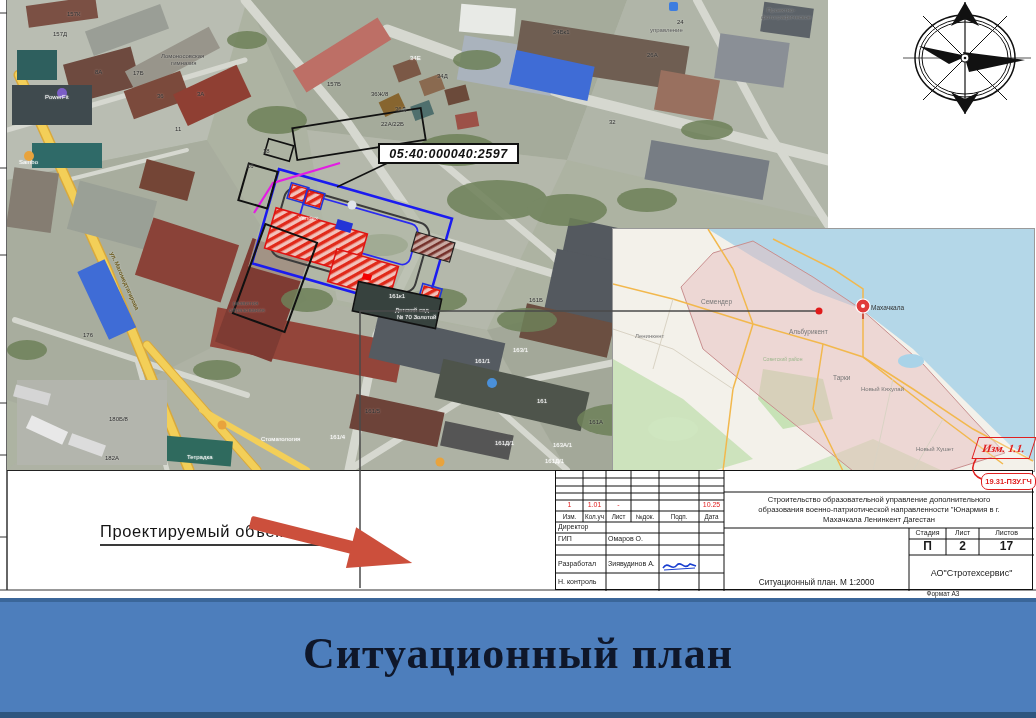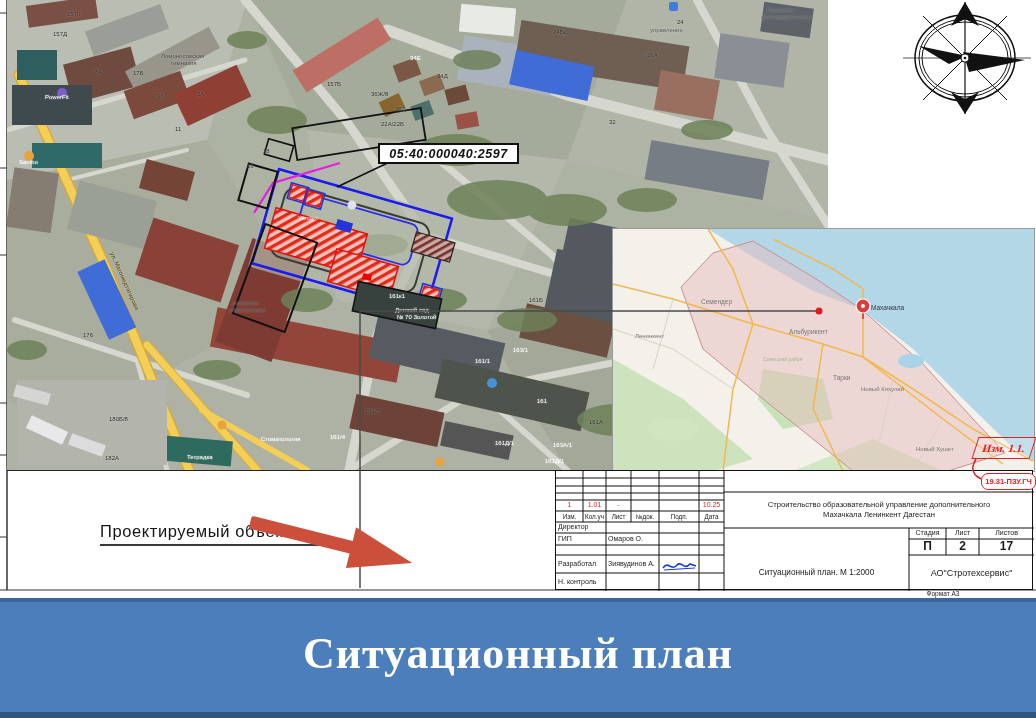--- a/index.html
+++ b/index.html
@@ -38,21 +38,21 @@
              background:rgba(255,255,255,.2);}
   #doc-stamp{left:981px;top:473px;width:53px;height:15px;border:1.5px solid #e02020;border-radius:7px;
              z-index:6;display:flex;align-items:center;justify-content:center;
              font-weight:bold;font-size:7.5px;color:#e02020;background:#fff;}
   #format-note{left:903px;top:590px;width:80px;text-align:center;font-size:6.5px;color:#222;z-index:3;}
   
   #banner{left:0;top:598px;width:1036px;height:120px;background:#4d7ebc;border-top:4px solid #3a6699;
           box-sizing:border-box;z-index:4;}
   #banner .strip{position:absolute;bottom:0;left:0;width:100%;height:6px;background:#2e567f;}
   #banner h1{margin:0;padding-top:26px;text-align:center;font-family:"Liberation Serif",serif;
-             font-weight:bold;font-size:44px;color:#ffffff;letter-spacing:1px;}
+             font-weight:bold;font-size:44px;color:#0f172a;letter-spacing:1px;}
   .lay{pointer-events:none;}
 </style>
 </head>
 <body>
 
 <svg class="abs lay" style="left:0;top:0;z-index:0" width="1036" height="718">
   <line x1="7" y1="0" x2="7" y2="590" stroke="#333" stroke-width="1.5"></line>
   <line x1="0" y1="590" x2="1036" y2="590" stroke="#333" stroke-width="1.2"></line>
   <g stroke="#333" stroke-width="1">
     <line x1="0" y1="13" x2="7" y2="13"></line>
@@ -362,24 +362,25 @@
   <div class="cell left" style="left:50px;top:84px;width:53px;height:18px;white-space:normal;text-align:left">Зиявудинов А.</div>
   <div class="cell left" style="left:0;top:102px;width:50px;height:18px">Н. контроль</div>
 
   <svg class="abs" style="left:106px;top:88px" width="36" height="14">
     <path d="M1,9 C6,1 10,13 15,6 C19,1 22,12 28,5 L34,7" fill="none" stroke="#1a3fd0" stroke-width="1.6"></path>
     <line x1="2" y1="11" x2="33" y2="9" stroke="#1a3fd0" stroke-width="1"></line>
   </svg>
 
   <div id="desc">
     <div>Строительство образовательной управление дополнительного</div>
+    <div>образования военно-патриотической направленности "Юнармия в г.</div>
     <div>Махачкала Ленинкент Дагестан</div>
   </div>
 
-  <div class="cell" style="left:168px;top:57px;width:185px;height:63px;font-size:8.2px;align-items:flex-end;padding-bottom:14px;box-sizing:border-box">Ситуационный план. М 1:2000</div>
+  <div class="cell" style="left:168px;top:57px;width:185px;height:63px;font-size:8.2px;align-items:flex-end;padding-bottom:4px;box-sizing:border-box">Ситуационный план. М 1:2000</div>
 
   <div class="cell" style="left:353px;top:57px;width:37px;height:11px;font-size:7px">Стадия</div>
   <div class="cell" style="left:390px;top:57px;width:33px;height:11px;font-size:7px">Лист</div>
   <div class="cell" style="left:423px;top:57px;width:55px;height:11px;font-size:7px">Листов</div>
   <div class="cell" style="left:353px;top:68px;width:37px;height:16px;font-size:12px;font-weight:bold">П</div>
   <div class="cell" style="left:390px;top:68px;width:33px;height:16px;font-size:12px;font-weight:bold">2</div>
   <div class="cell" style="left:423px;top:68px;width:55px;height:16px;font-size:12px;font-weight:bold">17</div>
   <div class="cell" style="left:353px;top:84px;width:125px;height:36px;font-size:9px">АО"Стротехсервис"</div>
 </div>
 <div id="format-note" class="abs">Формат А3</div>

